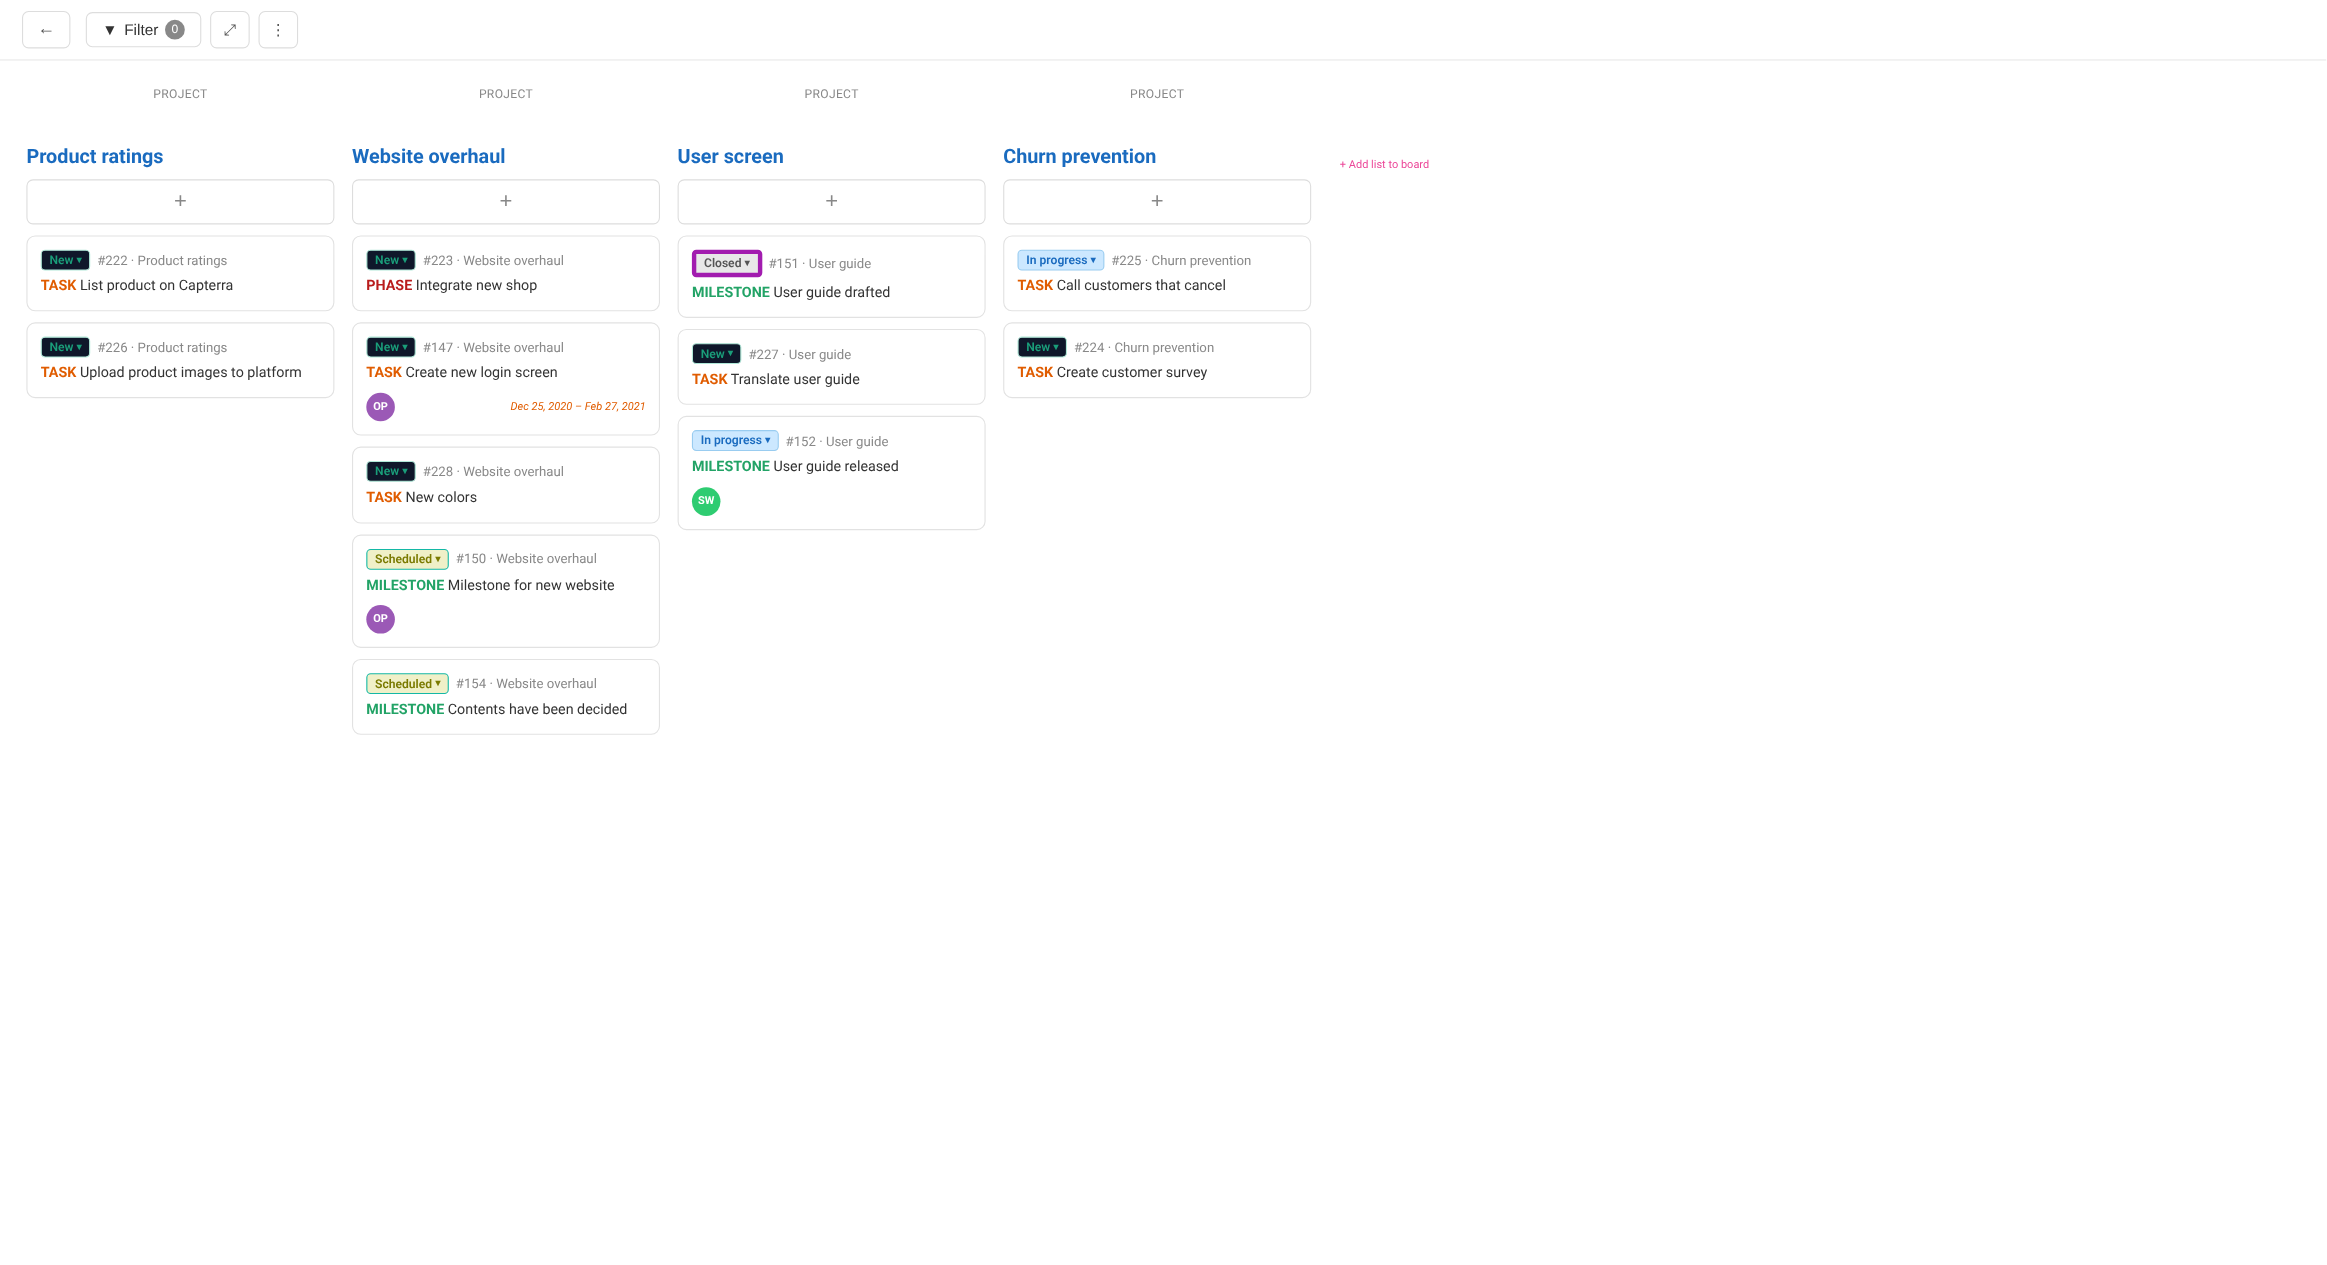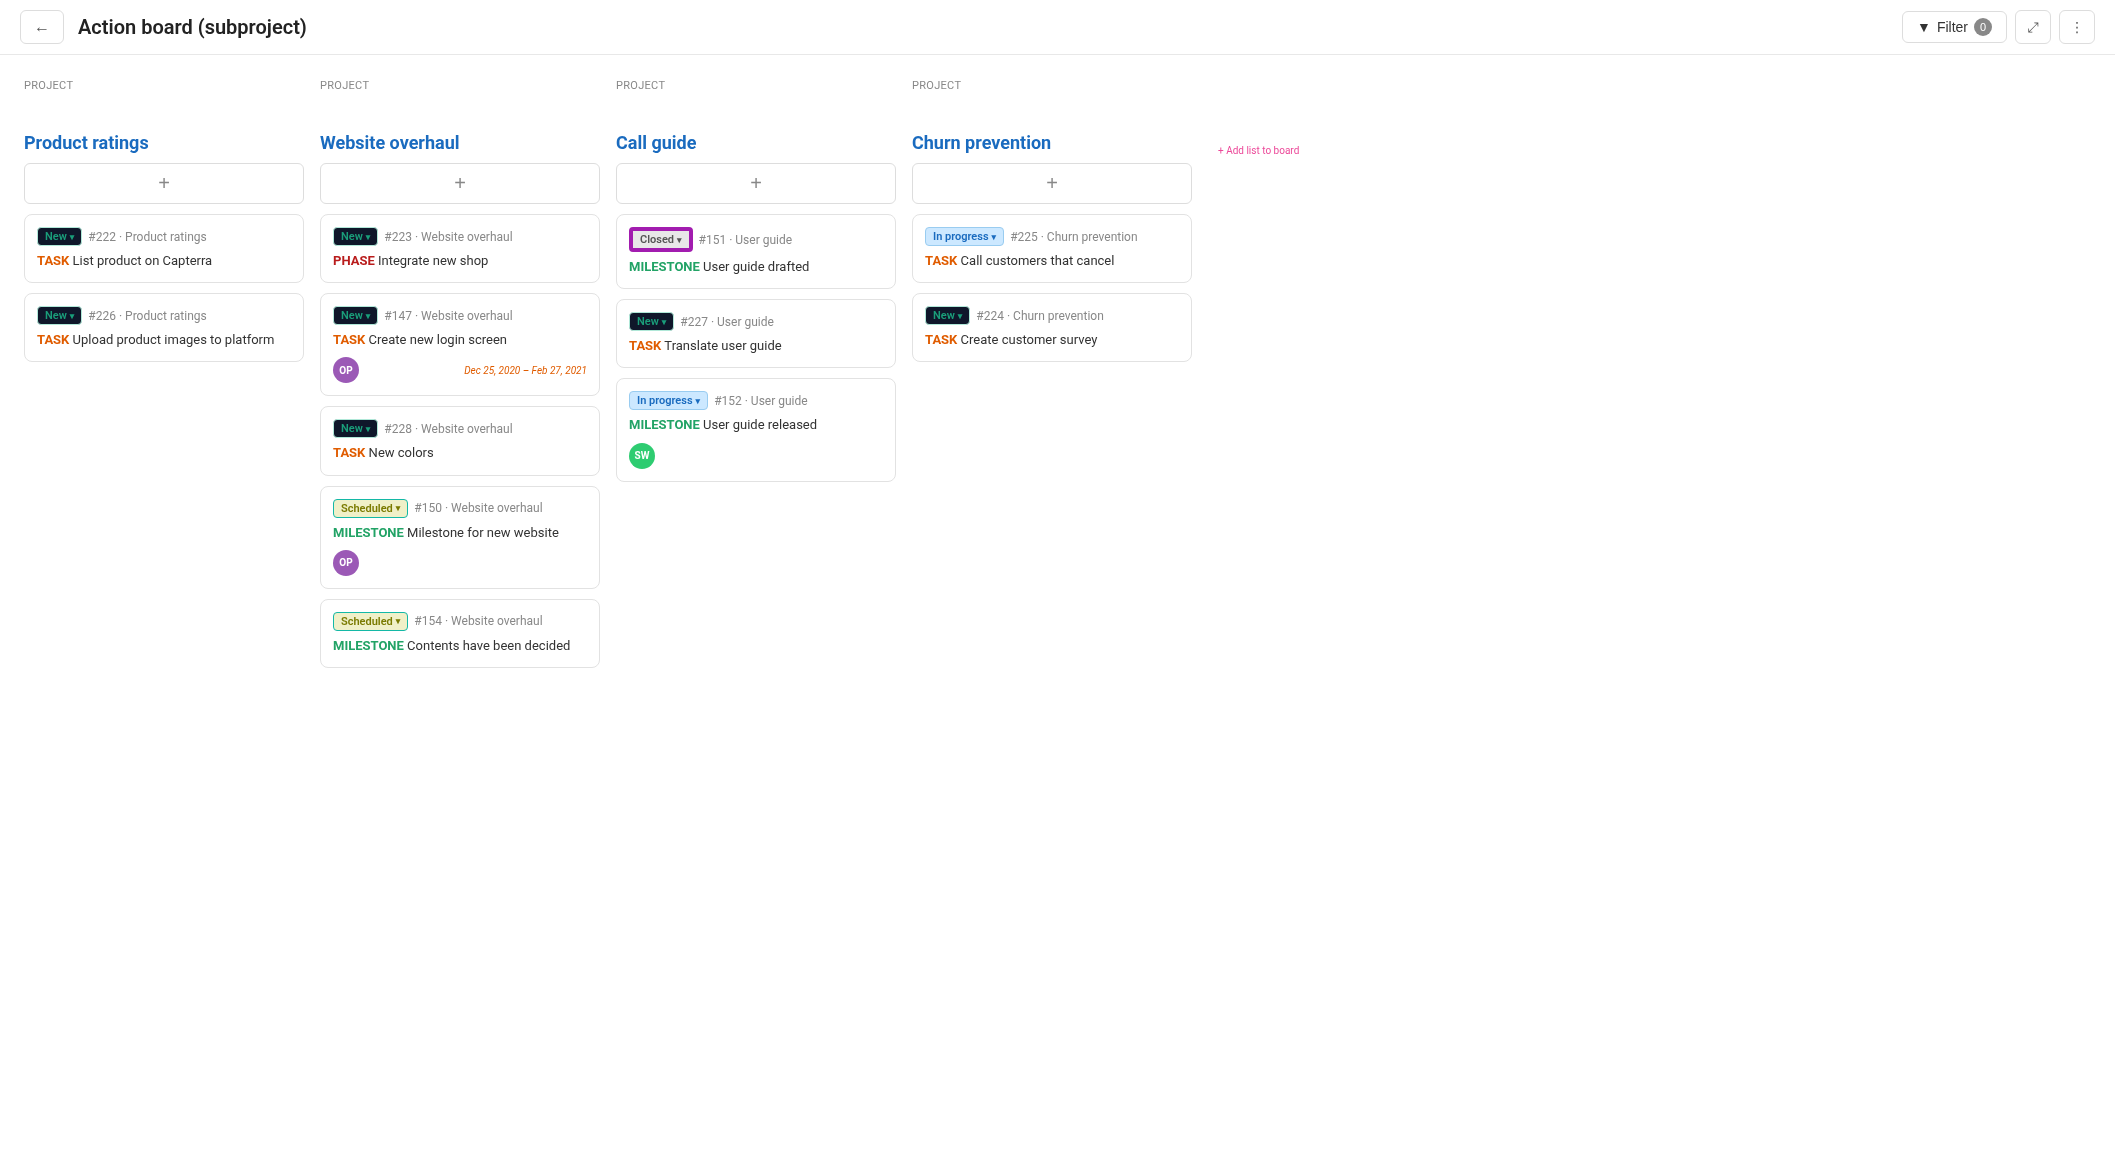--- a/index.html
+++ b/index.html
@@ -96,20 +96,21 @@
     }
     .column-header {
       margin-bottom: 10px;
     }
     .project-label {
       font-size: 11px;
       color: #888;
       text-transform: uppercase;
       letter-spacing: 0.3px;
       margin-bottom: 2px;
+      text-align: center;
     }
     .project-name {
       font-size: 18px;
       font-weight: 700;
       color: #1a6bbf;
       margin-top: 40px;
     }
     .add-card-btn {
       width: 100%;
       border: 1px solid #ddd;
@@ -234,21 +235,20 @@
       border-radius: 6px;
       white-space: nowrap;
       margin-top: 56px;
     }
   </style>
 </head>
 <body>
 
 <header class="header">
   <button class="back-btn">←</button>
-  <span class="header-title">Action board (subproject)</span>
   <div class="header-actions">
     <button class="filter-btn">
       <span>▼</span>
       <span>Filter</span>
       <span class="filter-count">0</span>
     </button>
     <button class="expand-btn">⤢</button>
     <button class="more-btn">⋮</button>
   </div>
 </header>
@@ -353,21 +353,21 @@
       </div>
       <div class="card-title">
         <span class="card-type-milestone">MILESTONE</span> Contents have been decided
       </div>
 
     </div>
     </div>
     <div class="column">
     <div class="column-header">
       <div class="project-label">Project</div>
-      <div class="project-name">Call guide</div>
+      <div class="project-name">User screen</div>
     </div>
     <button class="add-card-btn">+</button>
   <div class="card">
       <div class="card-meta">
         <span class="status-badge status-closed">
           Closed <span class="chevron-icon">▾</span>
         </span>
         <span class="card-number">#151 · User guide</span>
       </div>
       <div class="card-title">

